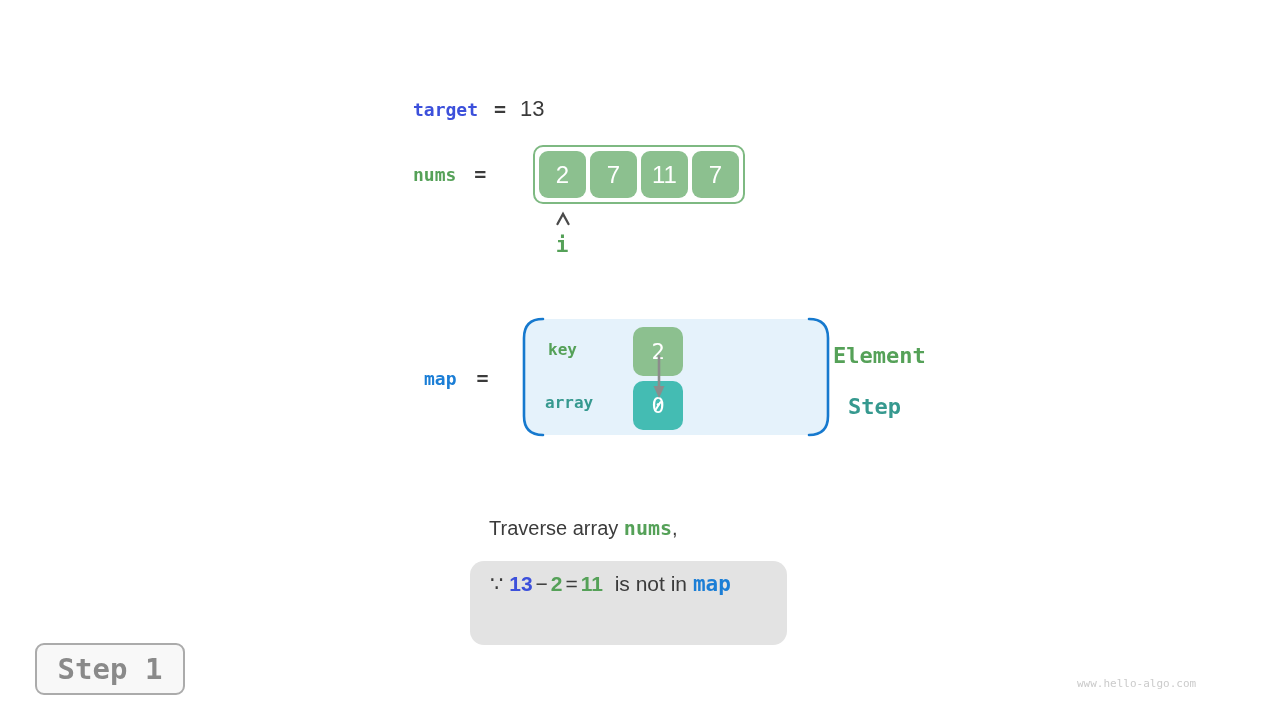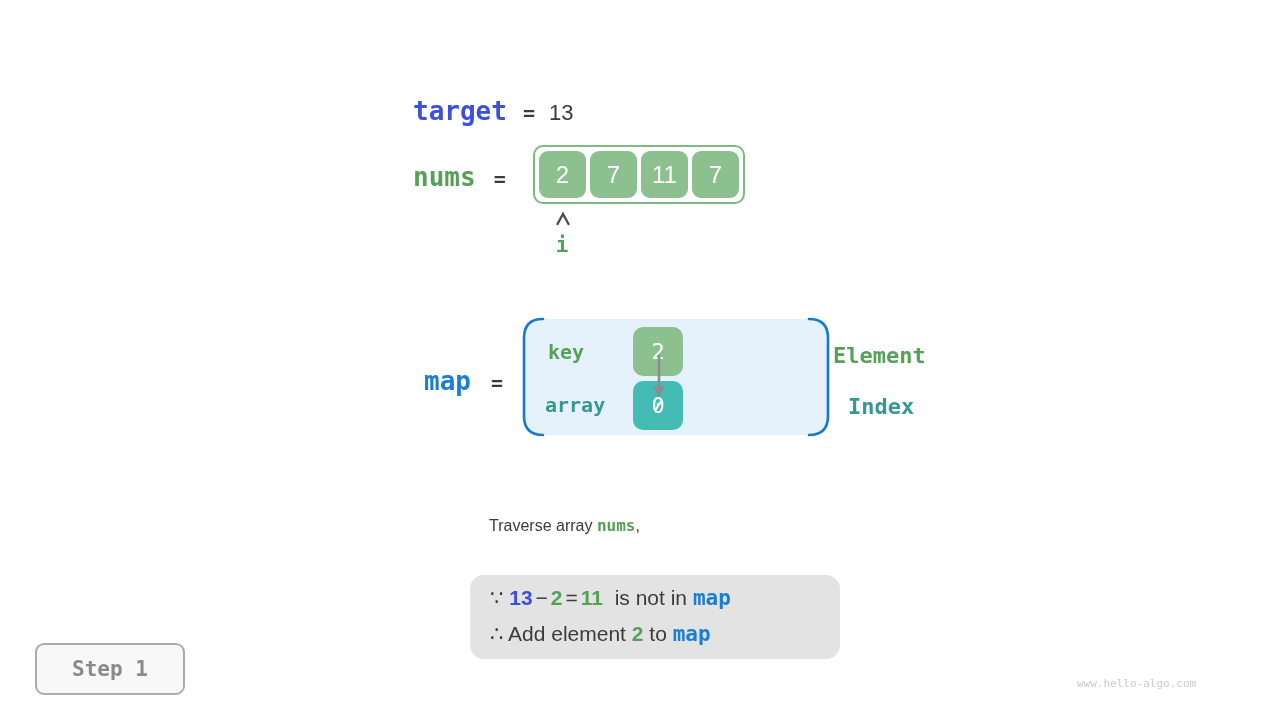--- a/index.html
+++ b/index.html
@@ -2,72 +2,72 @@
 <html style="--green_box: #8CC08F; --green_border: #7EB982; --green_text: #55A158; --teal_box: #44BCB3; --teal_text: #36998F; --blue_mono: #1B7ED6; --indigo: #3C50DB; --map_bg: #E5F2FB; --map_brace: #1679CE; --panel_bg: #E3E3E3; --dark_text: #3B3B3B; --step_text: #8A8A8A; --watermark_text: #CBCBCB; --arrow_gray: #8C8C8C; --caret_dark: #4A4A4A;"><head>
 <meta charset="utf-8">
 <style>
   html,body{margin:0;padding:0;background:#fff;}
   .canvas{position:relative;width:1280px;height:720px;background:#fff;overflow:hidden;
           font-family:"Liberation Sans",sans-serif;color:var(--dark_text);}
   .abs{position:absolute;}
 
   
   .decl{display:flex;align-items:baseline;}
-  .kw{font-family:"DejaVu Sans Mono",monospace;font-weight:bold;font-size:26px;}
+  .kw{font-family:"DejaVu Sans Mono",monospace;font-weight:bold;font-size:18px;}
   .kw.indigo{color:var(--indigo);}
   .kw.green{color:var(--green_text);}
   .kw.blue{color:var(--blue_mono);}
   .eqsign{font-family:"DejaVu Sans Mono",monospace;font-size:20px;color:var(--dark_text);
           font-weight:bold;margin:0 14px 0 16px;}
   .plainval{font-size:22px;color:#3a3a3a;}
 
   
   .array-box{position:absolute;left:533px;top:145px;display:inline-flex;gap:4px;
              padding:4px;border:2px solid var(--green_border);border-radius:10px;background:#fff;}
   .cell{width:47px;height:47px;border-radius:9px;background:var(--green_box);
         display:flex;align-items:center;justify-content:center;
         color:#fff;font-size:24px;}
   .pointer-label{position:absolute;left:552px;top:233px;width:20px;text-align:center;
         font-family:"DejaVu Sans Mono",monospace;font-weight:bold;font-size:21px;color:var(--green_text);}
 
   
   .map-wrap{position:absolute;left:521px;top:317px;width:310px;height:120px;}
-  .map-label{position:absolute;font-family:"DejaVu Sans Mono",monospace;font-weight:bold;font-size:20px;}
+  .map-label{position:absolute;font-family:"DejaVu Sans Mono",monospace;font-weight:bold;font-size:16px;}
   .map-label.key{left:548px;top:340px;color:var(--green_text);}
   .map-label.value{left:545px;top:393px;color:var(--teal_text);}
   .kv-box{position:absolute;width:50px;height:49px;border-radius:10px;display:flex;
           align-items:center;justify-content:center;color:#fff;font-size:22px;
           font-family:"DejaVu Sans Mono",monospace;}
   .kv-box.key{left:633px;top:327px;background:var(--green_box);}
   .kv-box.value{left:633px;top:381px;background:var(--teal_box);}
   .zero-wrap{position:relative;display:inline-block;}
   .zero-slash{position:absolute;left:50%;top:50%;width:2px;height:11px;background:#fff;
               transform:translate(-50%,-50%) rotate(32deg);border-radius:1px;}
   .legend{position:absolute;font-family:"DejaVu Sans Mono",monospace;font-weight:bold;font-size:22px;text-align:center;}
   .legend.element{left:833px;top:343px;color:var(--green_text);}
   .legend.index{left:848px;top:394px;color:var(--teal_text);}
 
   
-  .caption{position:absolute;left:489px;top:516px;font-size:16px;white-space:pre;}
+  .caption{position:absolute;left:489px;top:516px;font-size:20px;white-space:pre;}
   .caption .nums{font-family:"DejaVu Sans Mono",monospace;font-weight:bold;color:var(--green_text);}
-  .panel{position:absolute;left:470px;top:575px;width:370px;height:84px;border-radius:14px;
+  .panel{position:absolute;left:470px;top:561px;width:317px;height:84px;border-radius:14px;
          background:var(--panel_bg);}
   .panel-line{position:absolute;left:20px;font-size:21px;white-space:pre;color:var(--dark_text);}
   .panel-line.l1{top:11px;}
   .panel-line.l2{top:47px;}
   .num-blue{color:var(--indigo);font-weight:bold;}
   .num-green{color:var(--green_text);font-weight:bold;}
   .map-ref{font-family:"DejaVu Sans Mono",monospace;font-weight:bold;color:var(--blue_mono);}
   .op{padding:0 3px;}
 
   
   .step-badge{position:absolute;left:35px;top:643px;width:146px;height:48px;border-radius:9px;
               border:2px solid #ababab;background:#f8f8f8;display:flex;align-items:center;
               justify-content:center;font-family:"DejaVu Sans Mono",monospace;font-weight:bold;
-              font-size:21px;color:var(--step_text);white-space:pre;}
+              font-size:29px;color:var(--step_text);white-space:pre;}
 
   .watermark{position:absolute;left:1077px;top:677px;font-family:"DejaVu Sans Mono",monospace;
              font-size:11px;color:var(--watermark_text);}
 </style>
 </head>
 <body>
 
 <div class="canvas">
 
   <div class="decl abs" style="left:413px;top:96px;">
@@ -124,27 +124,26 @@
       <span class="zero-slash"></span>
     </span>
   </div>
 
   <svg class="abs" style="left:650px;top:352px;" width="18" height="52" viewBox="0 0 18 52">
     <line x1="9" y1="3" x2="9" y2="37" stroke="#8C8C8C" stroke-width="2.6"></line>
     <path d="M3.5 34 L14.5 34 L9 46 Z" fill="#8C8C8C"></path>
   </svg>
 
   <div class="legend element">Element</div>
-  <div class="legend index">Index</div>
+  <div class="legend index">Step</div>
 
   <div class="caption"><span>Traverse array </span><span class="nums">nums</span><span>,</span></div>
 
   <div class="panel">
     <div class="panel-line l1"><span>∵ </span><span class="num-blue">13</span><span class="op">−</span><span class="num-green">2</span><span class="op">=</span><span class="num-green">11</span><span>  is not in </span><span class="map-ref">map</span></div>
-    <div class="panel-line l2"><span>∴ Add element </span><span class="num-green">2</span><span> to </span><span class="map-ref">map</span></div>
   </div>
 
   <div class="step-badge">
     <span>Step 1</span>
   </div>
 
   <div class="watermark">www.hello-algo.com</div>
 
 </div>
 

